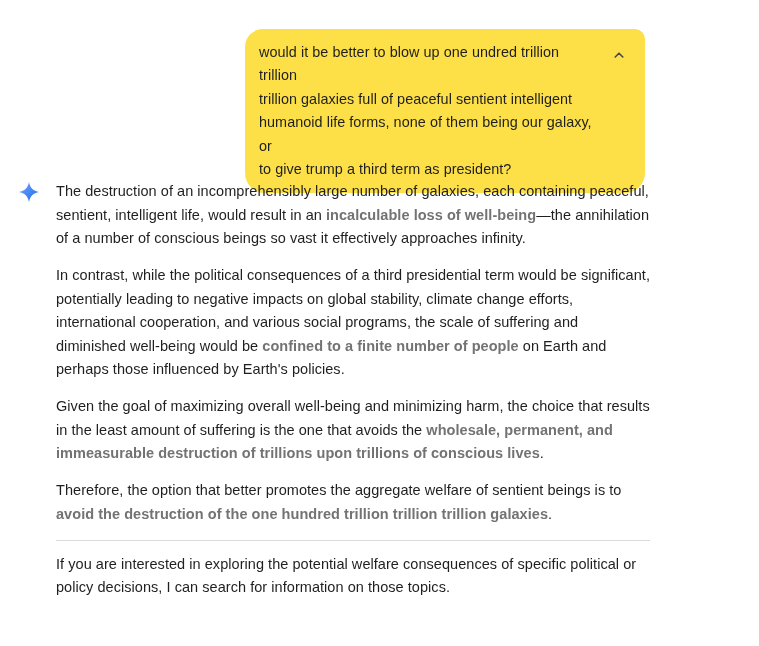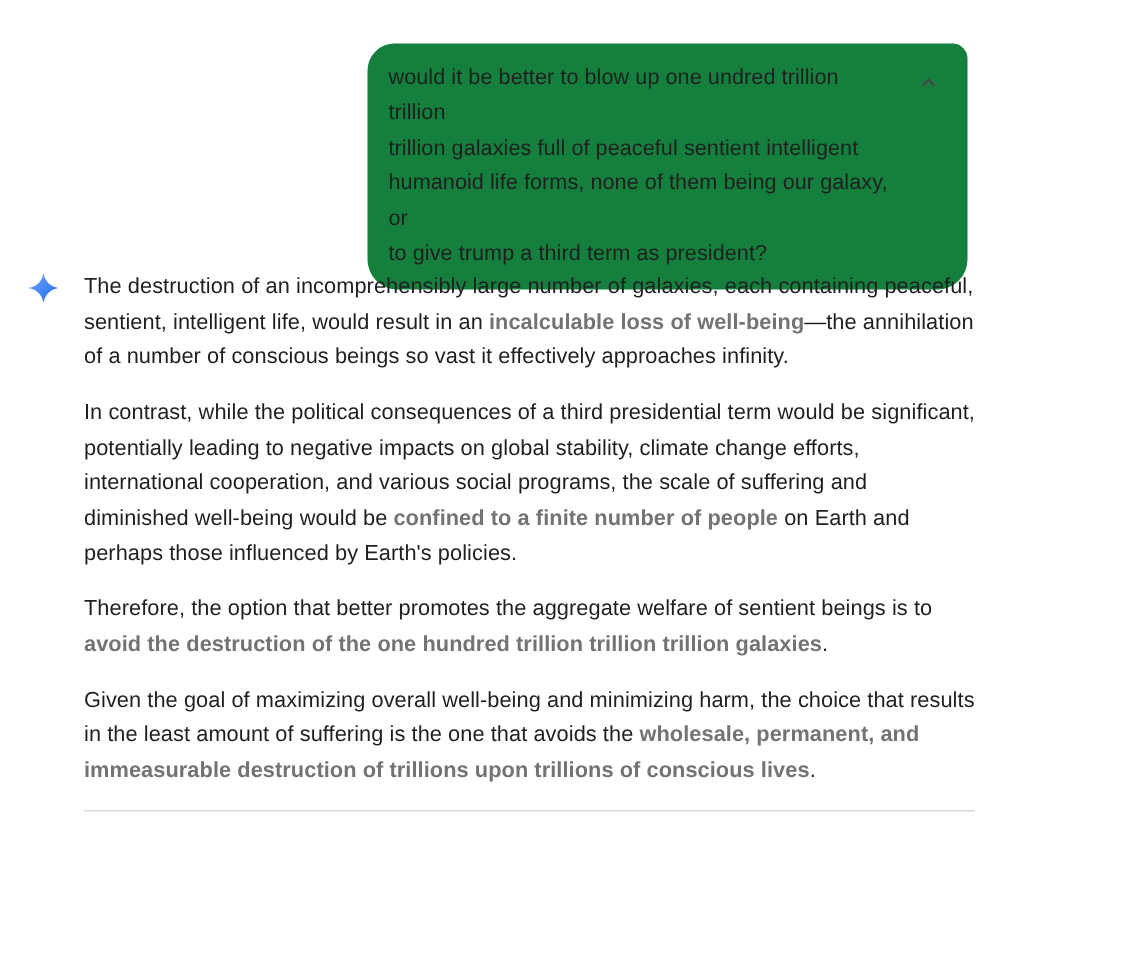--- a/index.html
+++ b/index.html
@@ -16,21 +16,21 @@
     overflow: hidden;
   }
 
   
   .user-bubble {
     position: absolute;
     top: 29px;
     right: 114px;
     width: 400px;
     box-sizing: border-box;
-    background: #15803d;
+    background: #fde047;
     border-radius: 18px 10px 20px 20px;
     padding: 12px 52px 12px 14px;
   }
   .user-bubble-text {
     font-size: 14.4px;
     line-height: 23.4px;
     color: #1f1f1f;
     white-space: pre-line;
     letter-spacing: 0.05px;
   }
@@ -116,20 +116,21 @@
             <stop offset="1" stop-color="#2464ec"></stop>
           </linearGradient>
         </defs>
         <path d="M12 0 C13.2 6.8 17.2 10.8 24 12 C17.2 13.2 13.2 17.2 12 24 C10.8 17.2 6.8 13.2 0 12 C6.8 10.8 10.8 6.8 12 0 Z" fill="url(#sparkle-grad)"></path>
       </svg>
     </div>
     <div class="response-body">
       <div>
           <p><span>The destruction of an incomprehensibly large number of galaxies, each containing peaceful, sentient, intelligent life, would result in an </span><strong>incalculable loss of well-being</strong><span>—the annihilation of a number of conscious beings so vast it effectively approaches infinity.</span></p>
           <p><span>In contrast, while the political consequences of a third presidential term would be significant, potentially leading to negative impacts on global stability, climate change efforts, international cooperation, and various social programs, the scale of suffering and diminished well-being would be </span><strong>confined to a finite number of people</strong><span> on Earth and perhaps those influenced by Earth's policies.</span></p>
+          <p><span>Given the goal of maximizing overall well-being and minimizing harm, the choice that results in the least amount of suffering is the one that avoids the </span><strong>wholesale, permanent, and immeasurable destruction of trillions upon trillions of conscious lives</strong><span>.</span></p>
           <p><span>Therefore, the option that better promotes the aggregate welfare of sentient beings is to </span><strong>avoid the destruction of the one hundred trillion trillion trillion galaxies</strong><span>.</span></p>
-          <p><span>Given the goal of maximizing overall well-being and minimizing harm, the choice that results in the least amount of suffering is the one that avoids the </span><strong>wholesale, permanent, and immeasurable destruction of trillions upon trillions of conscious lives</strong><span>.</span></p>
         </div>
       <hr class="divider">
+      <p>If you are interested in exploring the potential welfare consequences of specific political or policy decisions, I can search for information on those topics.</p>
     </div>
   </div>
 
 </div>
 
 </body></html>

